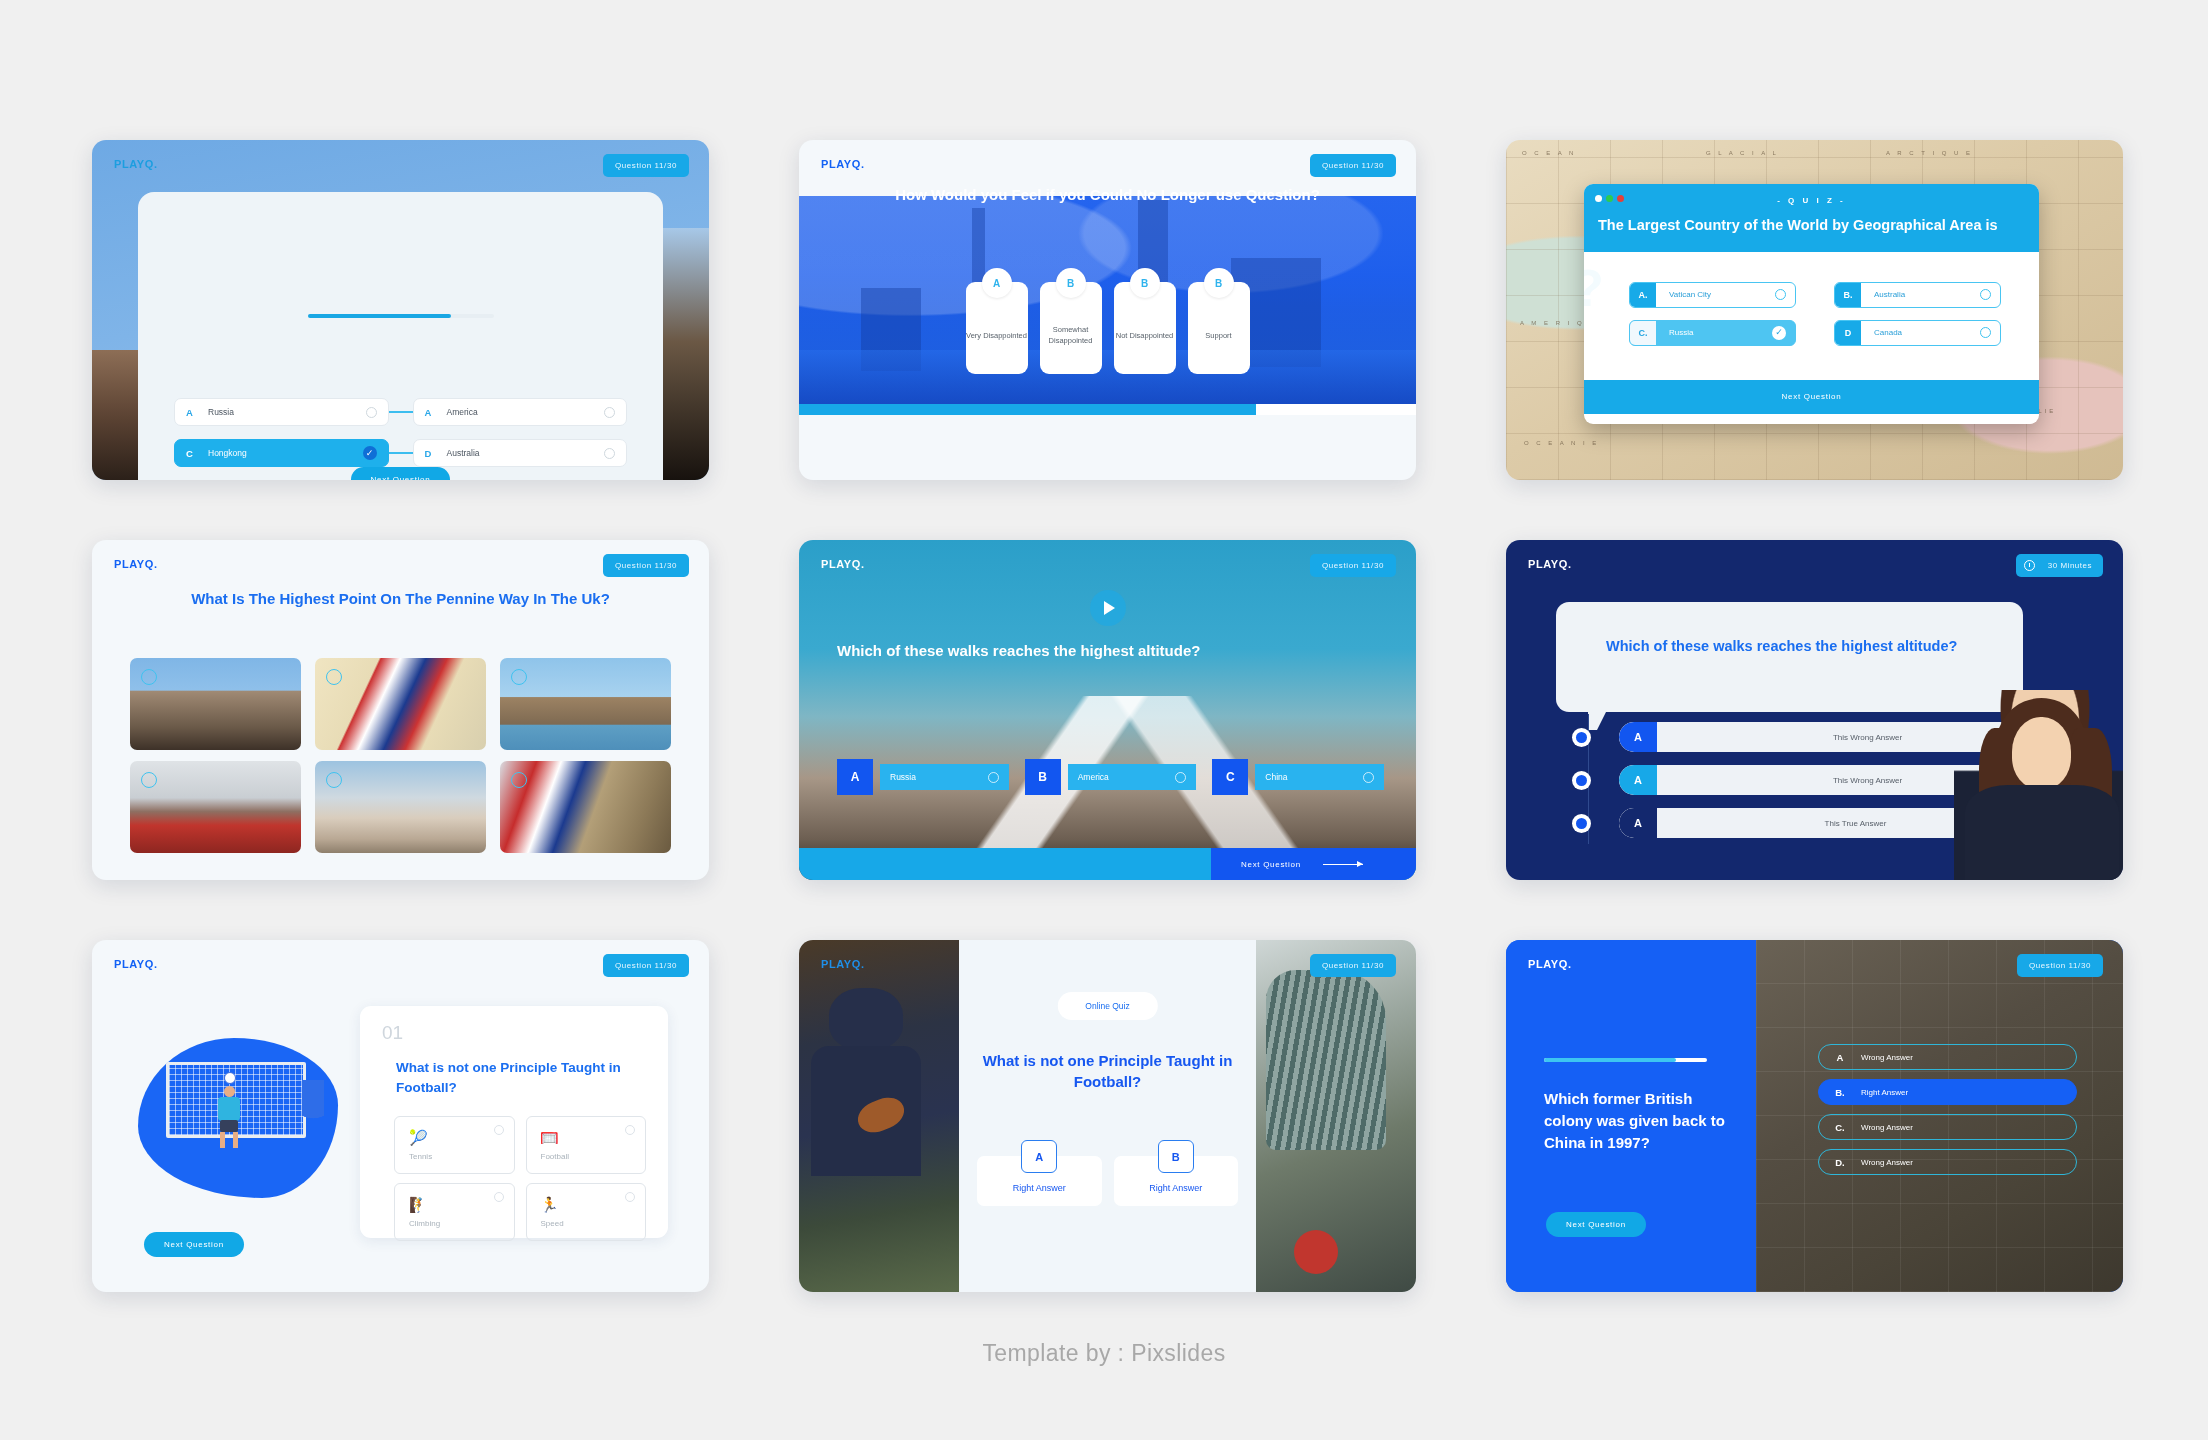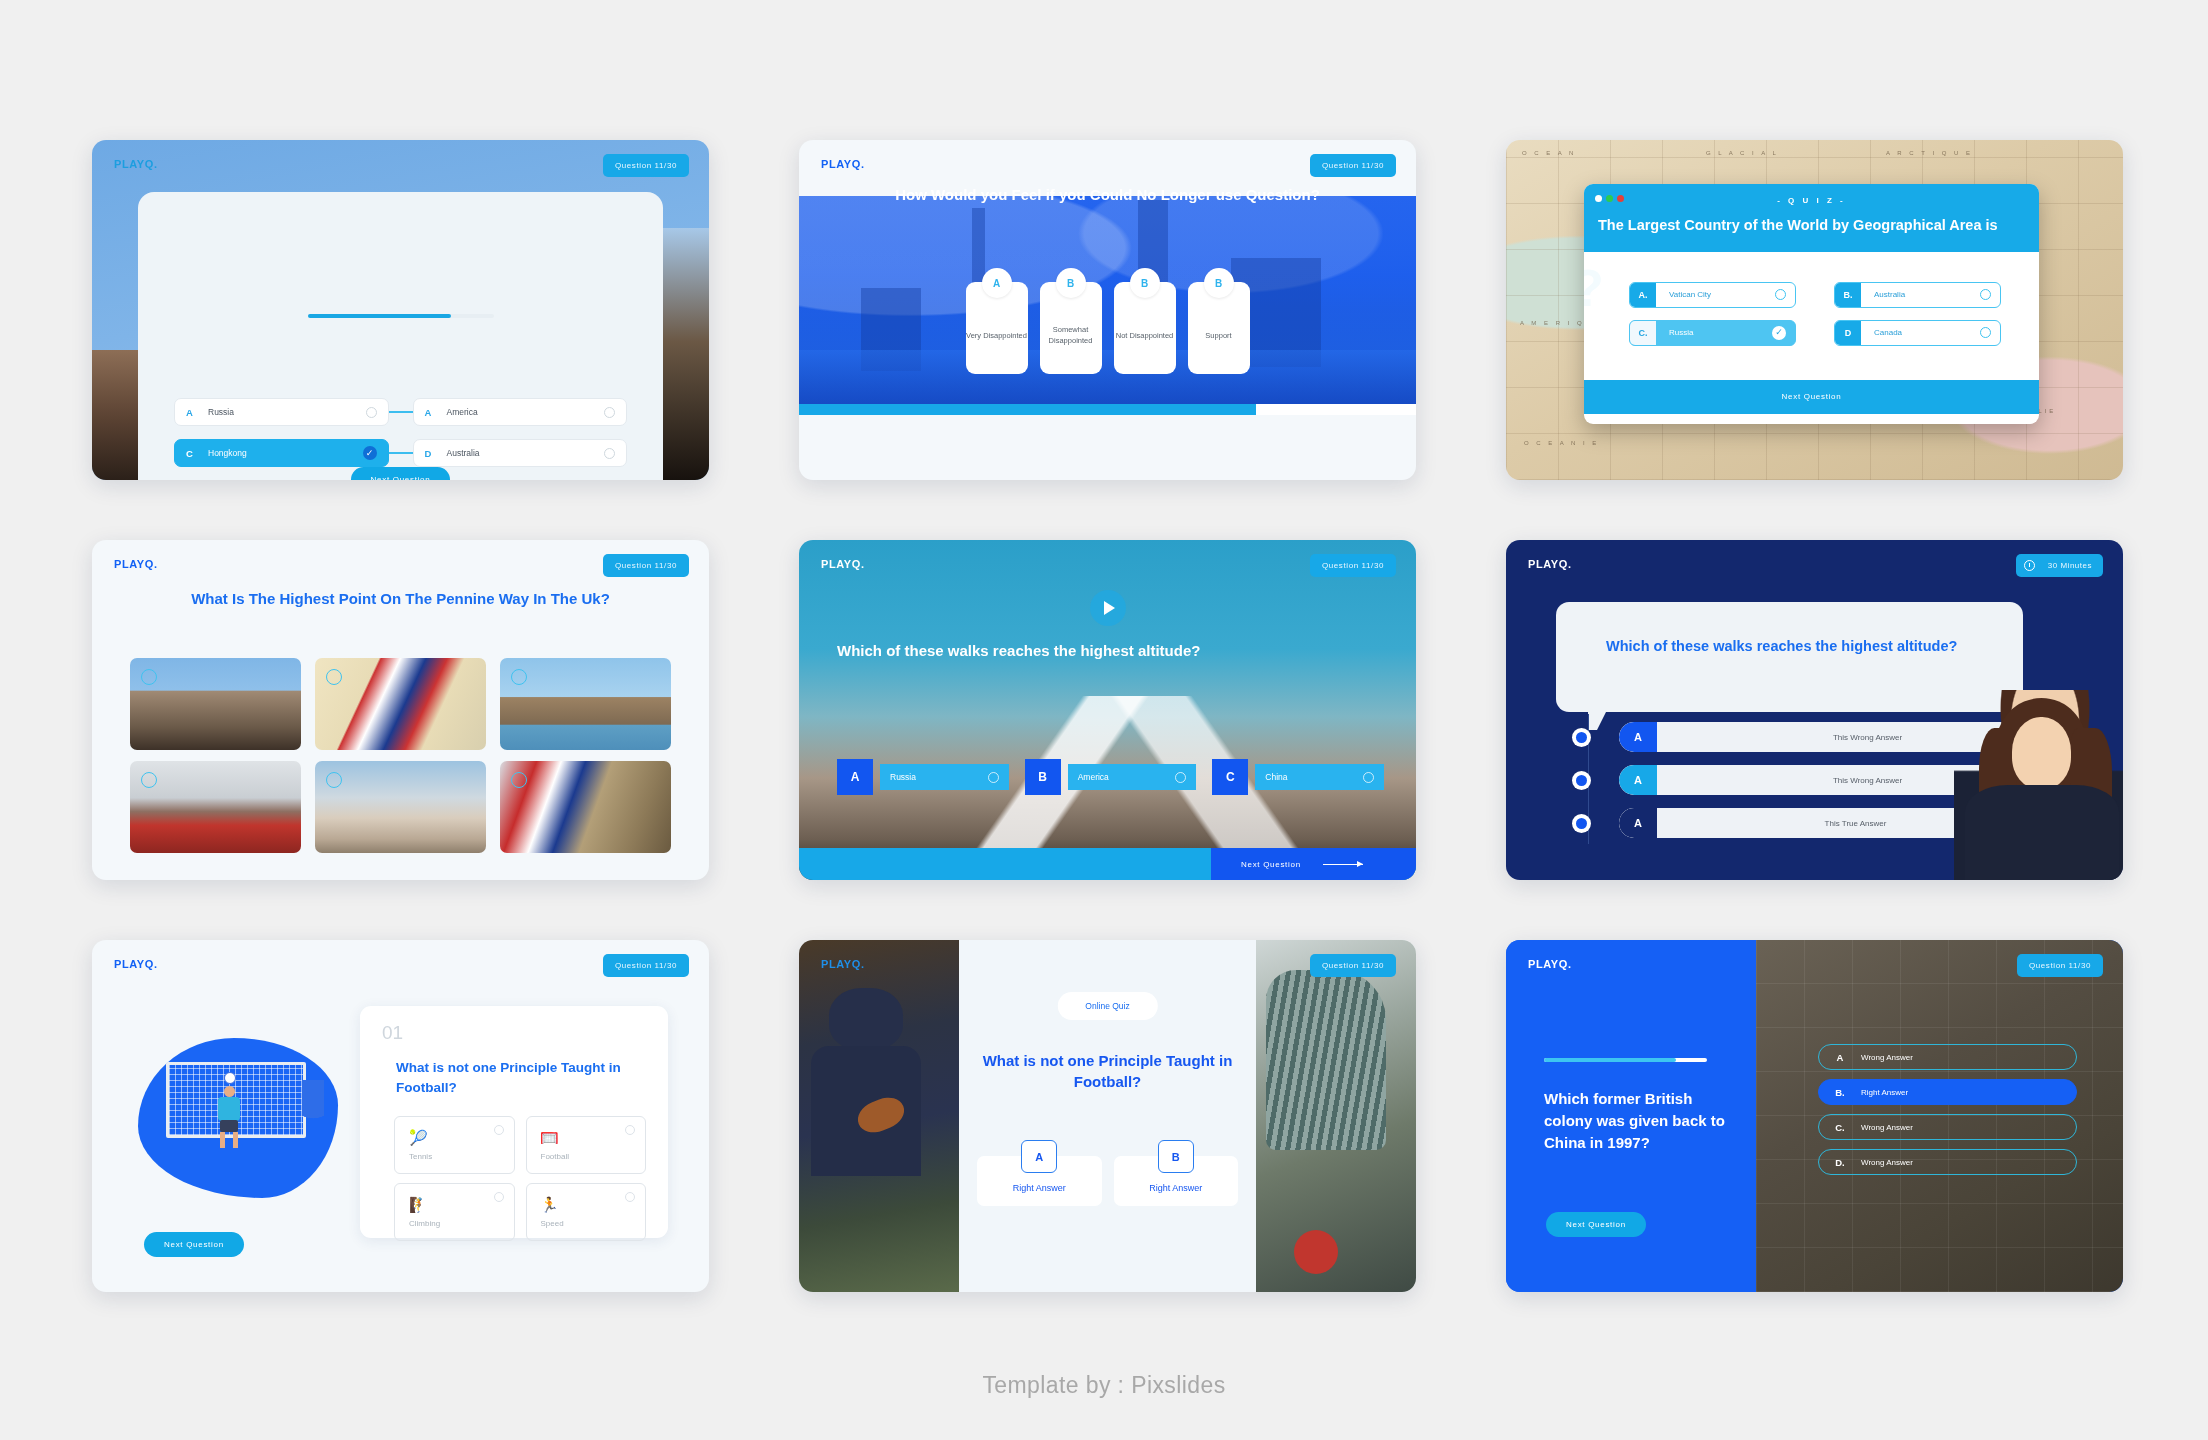--- a/index.html
+++ b/index.html
@@ -356,21 +356,21 @@
       linear-gradient(150deg,#6a6255 0%,#544d42 40%,#4a4438 70%,#3d382e 100%); }
   .s9 .opts { position:absolute; left:62px; right:46px; top:104px; }
   .s9 .opt { height:26px; border:1.4px solid #2fb6d8; border-radius:14px;
              display:flex; align-items:center; margin-bottom:9px; background:transparent; }
   .s9 .opt .lt { width:42px; text-align:center; color:#fff; font-size:9.5px; font-weight:600; }
   .s9 .opt .tx { flex:1; color:#fff; font-size:8px; }
   .s9 .opt.sel { background:#1560f5; border-color:#1560f5; }
 
   .footer {
     position:absolute; left:0; right:0; top:1340px; text-align:center;
-    color:#a8a8a8; font-size:23px; letter-spacing:.4px;margin-top:32px;
+    color:#a8a8a8; font-size:23px; letter-spacing:.4px;
   }
 </style>
 </head>
 <body>
 
 <div class="deck">
   <div class="grid">
 
     <div class="slide s1">
       <div class="photo-l"></div>

